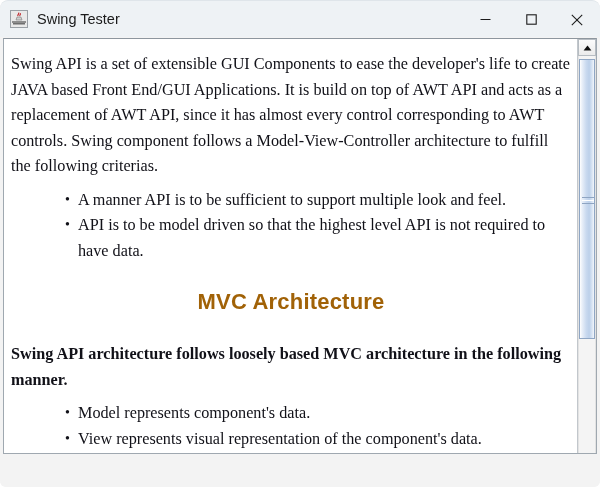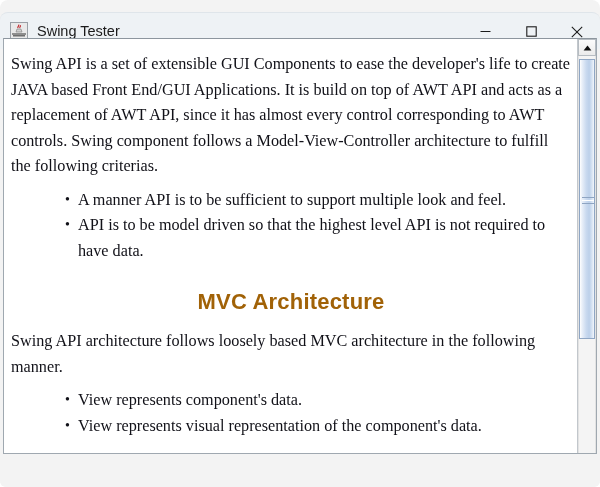--- a/index.html
+++ b/index.html
@@ -22,21 +22,21 @@
     height: 487px;
     box-sizing: border-box;
     background: #f3f3f3;
     border-radius: 8px 8px 6px 6px;
     overflow: hidden;
   }
 
   
   .titlebar {
     position: absolute;
-    left: 0; top: 12px;
+    left: 0; top: 0;
     width: 600px;
     height: 37px;
     background: #eef2f5;
     border-radius: 8px 8px 0 0;
     border-top: 1px solid #dfe5ea;
     box-sizing: border-box;
   }
   .title-icon {
     position: absolute;
     left: 10px; top: 9px;
@@ -99,21 +99,22 @@
     color: #0a0a14;
   }
   .para {
     font-size: 16.2px;
     line-height: 25.5px;
     margin: 13px 0 0 0;
     text-align: left;
     color: #111118;
   }
   .para-mvc {
-    margin-top: 14px;
+    margin-top: 27px;
+    font-weight: bold;
   }
   ul.bullets {
     list-style: none;
     margin: 8px 0 0 0;
     padding: 0 0 0 54px;
   }
   ul.bullets li {
     position: relative;
     font-size: 16.2px;
     line-height: 25.5px;
@@ -268,21 +269,21 @@
       <ul class="bullets">
         <li>A manner API is to be sufficient to support multiple look and feel.</li>
         <li>API is to be model driven so that the highest level API is not required to have data.</li>
       </ul>
 
       <h2 class="heading">MVC Architecture</h2>
 
       <p class="para para-mvc">Swing API architecture follows loosely based MVC architecture in the following manner.</p>
 
       <ul class="bullets">
-        <li>View represents component's data.</li>
+        <li>Model represents component's data.</li>
         <li>View represents visual representation of the component's data.</li>
 
       </ul>
 
     </div>
 
     <div class="scrollbar">
 
       <div class="sb-track"></div>
 

